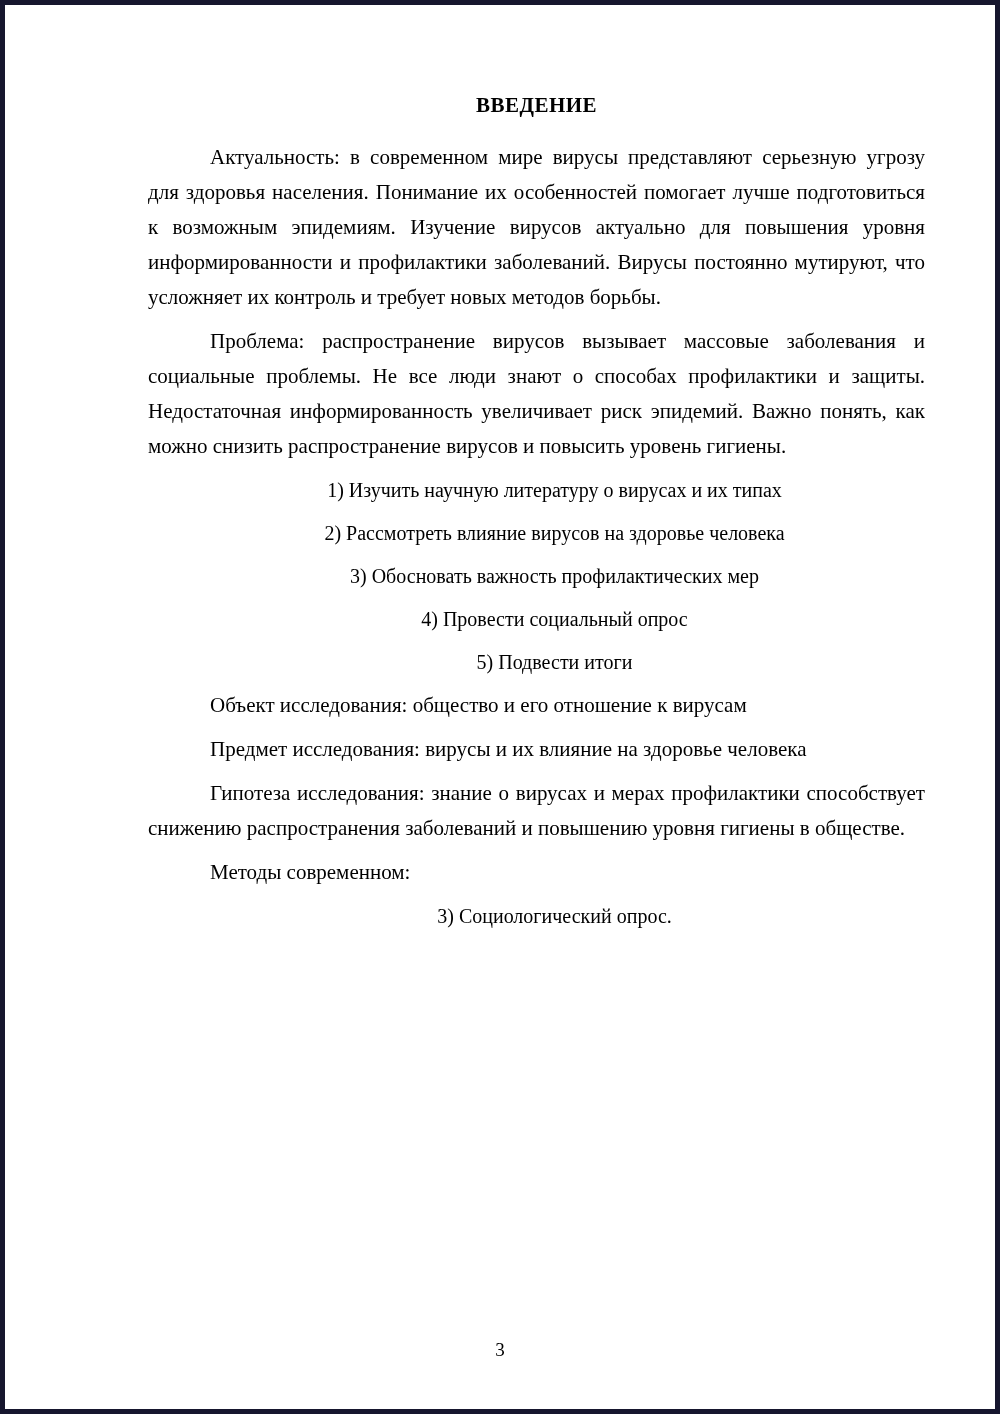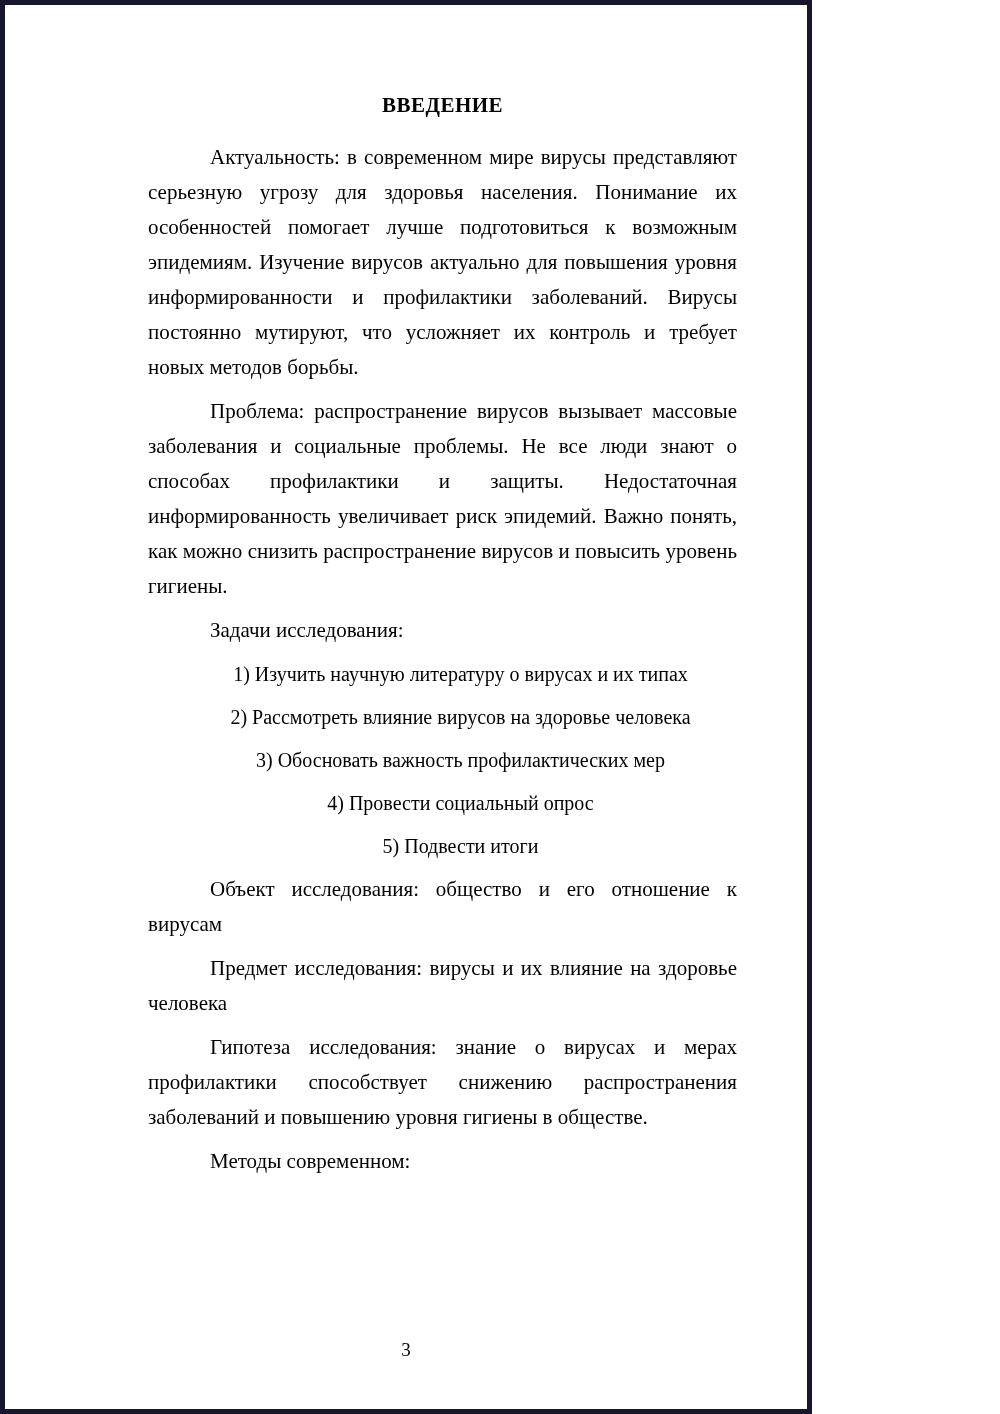--- a/index.html
+++ b/index.html
@@ -1,21 +1,21 @@
 <!DOCTYPE html>
 <html><head>
 <meta charset="utf-8">
 <style>
   html, body {
     margin: 0;
     padding: 0;
     background: #ffffff;
   }
   .page {
-    width: 812px;
+    width: 1000px;
     height: 1414px;
     box-sizing: border-box;
     border: 5px solid #16162e;
     background: #ffffff;
     font-family: "Liberation Serif", serif;
     color: #000000;
     position: relative;
     overflow: hidden;
   }
   .content {
@@ -53,26 +53,26 @@
 </style>
 </head>
 <body>
 
 <div class="page">
   <div class="content">
     <h1 class="doc-title">ВВЕДЕНИЕ</h1>
     <div id="doc-body">
         <div class="p">Актуальность: в современном мире вирусы представляют серьезную угрозу для здоровья населения. Понимание их особенностей помогает лучше подготовиться к возможным эпидемиям. Изучение вирусов актуально для повышения уровня информированности и профилактики заболеваний. Вирусы постоянно мутируют, что усложняет их контроль и требует новых методов борьбы.</div>
         <div class="p">Проблема: распространение вирусов вызывает массовые заболевания и социальные проблемы. Не все люди знают о способах профилактики и защиты. Недостаточная информированность увеличивает риск эпидемий. Важно понять, как можно снизить распространение вирусов и повысить уровень гигиены.</div>
-        <div class="p">Задачи исследования:</div>
         <div class="li">1) Изучить научную литературу о вирусах и их типах</div>
         <div class="li">2) Рассмотреть влияние вирусов на здоровье человека</div>
         <div class="li">3) Обосновать важность профилактических мер</div>
         <div class="li">4) Провести социальный опрос</div>
         <div class="li">5) Подвести итоги</div>
         <div class="p">Объект исследования: общество и его отношение к вирусам</div>
         <div class="p">Предмет исследования: вирусы и их влияние на здоровье человека</div>
         <div class="p">Гипотеза исследования: знание о вирусах и мерах профилактики способствует снижению распространения заболеваний и повышению уровня гигиены в обществе.</div>
         <div class="p">Методы современном:</div>
+        <div class="li">3) Социологический опрос.</div>
       </div>
   </div>
   <div class="page-number">3</div>
 </div>
 
 </body></html>

